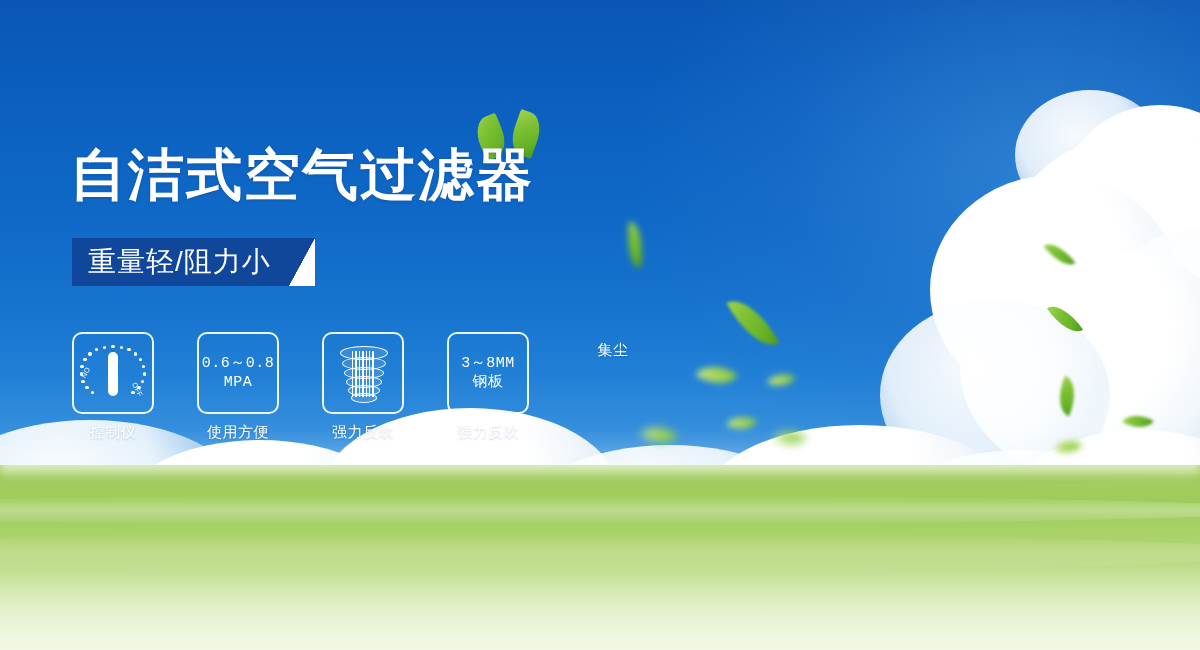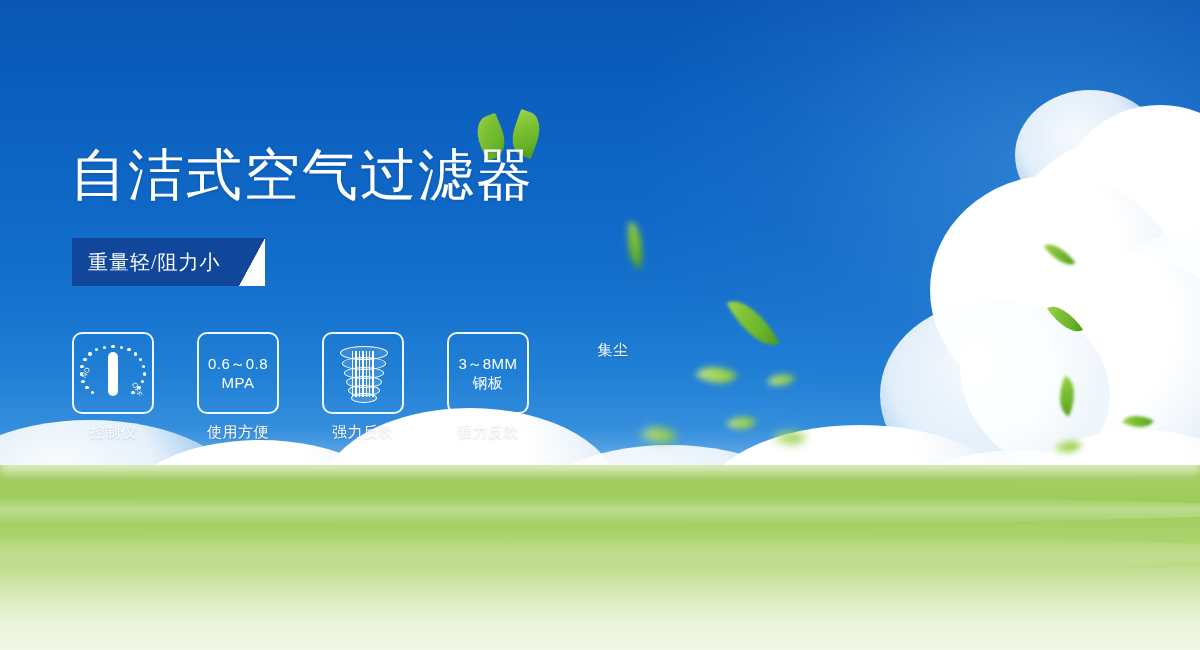--- a/index.html
+++ b/index.html
@@ -177,43 +177,42 @@
               transform: rotate(20deg);  border-radius: 6% 60% 6% 60%; }
 
   
   .title {
     position: absolute;
     left: 70px; top: 140px;
     color: #ffffff;
     font-size: 56px;
     line-height: 70px;
     letter-spacing: 2px;
-    font-weight: 400;
+    font-weight: 700;
     white-space: nowrap;
     text-shadow: 0 1px 3px rgba(0,40,100,0.25);
   }
 
   
   .subbar {
     position: absolute;
     left: 72px; top: 238px;
     height: 48px;
     display: flex;
     align-items: stretch;
   }
   .subbar-dark {
     background: #11479a;
     color: #ffffff;
-    font-size: 20px;
+    font-size: 28px;
     letter-spacing: 1px;
     display: flex;
     align-items: center;
     padding: 0 18px 0 16px;
     white-space: nowrap;
-    font-family: Liberation Serif, serif;
   }
   .subbar-slant {
     width: 26px;
     background: linear-gradient(to bottom right, #11479a 49.6%, #ffffff 50.4%);
   }
   .subbar-light {
     background: #ffffff;
     color: #11479a;
     font-size: 22px;
     letter-spacing: 1px;
@@ -242,20 +241,21 @@
     align-items: center;
     justify-content: center;
     color: #ffffff;
     overflow: hidden;
   }
   .feature-text {
     font-size: 15px;
     line-height: 19px;
     letter-spacing: 0.5px;
     white-space: nowrap;
+    font-family: Liberation Mono, monospace;
   }
   .feature-label {
     margin-top: 9px;
     color: #ffffff;
     font-size: 15px;
     letter-spacing: 0.5px;
     white-space: nowrap;
     text-shadow: 0 1px 2px rgba(0,40,100,0.22);
   }
 

